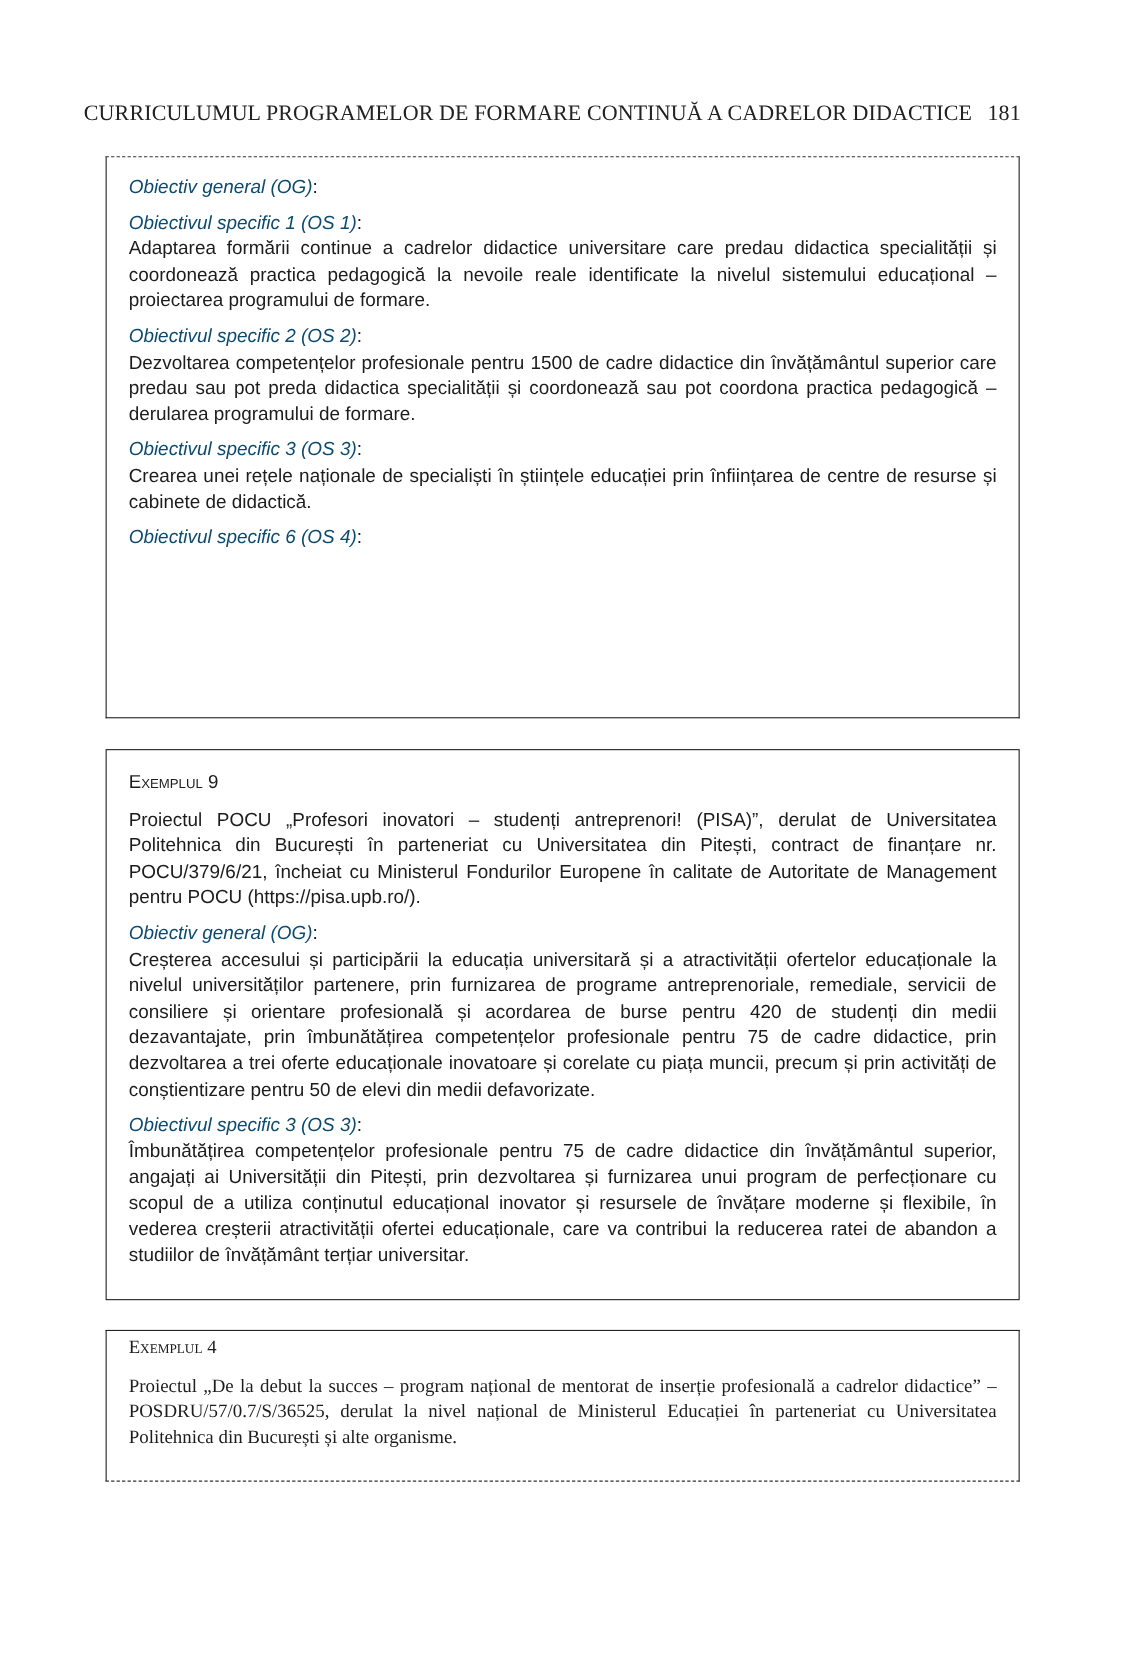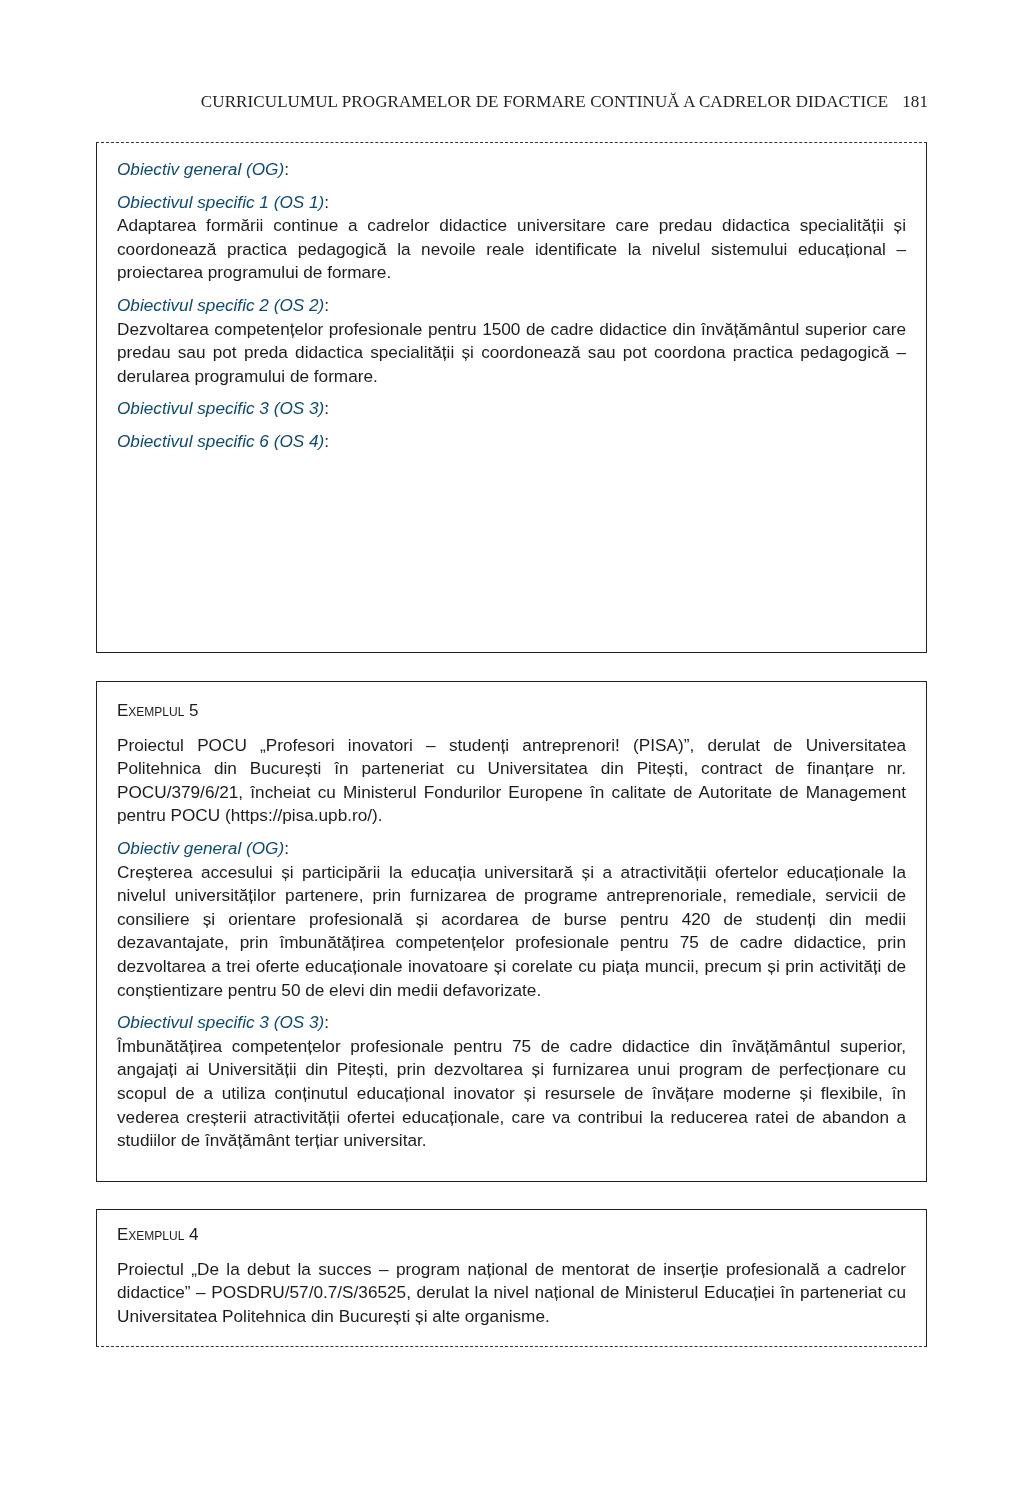--- a/index.html
+++ b/index.html
@@ -1,30 +1,30 @@
 <!DOCTYPE html>
 <html><head>
 <meta charset="utf-8">
 <style>
   html, body { margin: 0; padding: 0; background: #ffffff; }
   body { width: 1024px; height: 1504px; position: relative; overflow: hidden; color: #1a1a1a; }
   .running-head {
     position: absolute; top: 92px; left: 0; width: 928px; text-align: right;
-    font-family: "Liberation Serif", serif; font-size: 17px; letter-spacing: 0.1px; color: #222;
+    font-family: "Liberation Serif", serif; font-size: 20px; letter-spacing: 0.1px; color: #222;
   }
   .running-head .title { margin-right: 14px; }
   .box {
     position: absolute; left: 96px; width: 831px; box-sizing: border-box;
     border: 1.5px solid #222; padding: 14px 20px 12px 20px;
     font-family: "Liberation Sans", sans-serif; font-size: 17.2px; line-height: 23.6px;
     text-align: justify; color: #1c1c1c;
   }
   .box.first { top: 142px; height: 511px; border-top: 1.5px dashed #333; padding-top: 15px; }
   .box.second { top: 681px; height: 501px; padding-top: 17px; }
-  .box.third { top: 1209px; height: 138px; border-bottom: 1.5px dashed #333; padding-top: 13px; }
+  .box.third { top: 1209px; height: 138px; border-bottom: 1.5px dashed #333; padding-top: 3px; font-family: Liberation Serif, serif; }
   .label { font-style: italic; color: #0c4a6e; }
   .para { margin: 0 0 9px 0; }
   .example-title { font-variant: small-caps; margin: 0 0 11px 0; font-size: 17px; }
 </style>
 </head>
 <body>
 
 <div class="running-head">
   <span class="title">CURRICULUMUL PROGRAMELOR DE FORMARE CONTINUĂ A CADRELOR DIDACTICE</span><span>181</span>
 </div>
@@ -36,28 +36,29 @@
   <div class="para">
     <span class="label">Obiectivul specific 1 (OS 1)</span>:<br>
     <span>Adaptarea formării continue a cadrelor didactice universitare care predau didactica specialității și coordonează practica pedagogică la nevoile reale identificate la nivelul sistemului educațional – proiectarea programului de formare.</span>
   </div>
   <div class="para">
     <span class="label">Obiectivul specific 2 (OS 2)</span>:<br>
     <span>Dezvoltarea competențelor profesionale pentru 1500 de cadre didactice din învățământul superior care predau sau pot preda didactica specialității și coordonează sau pot coordona practica pedagogică – derularea programului de formare.</span>
   </div>
   <div class="para">
     <span class="label">Obiectivul specific 3 (OS 3)</span>:<br>
+    <span>Crearea unei rețele naționale de specialiști în științele educației prin înființarea de centre de resurse și cabinete de didactică.</span>
   </div>
   <div class="para">
     <span class="label">Obiectivul specific 6 (OS 4)</span>:<br>
   </div>
 </div>
 
 <div class="box second">
-  <div class="example-title">Exemplul 5</div>
+  <div class="example-title">Exemplul 9</div>
   <div class="para">Proiectul POCU „Profesori inovatori – studenți antreprenori! (PISA)”, derulat de Universitatea Politehnica din București în parteneriat cu Universitatea din Pitești, contract de finanțare nr. POCU/379/6/21, încheiat cu Ministerul Fondurilor Europene în calitate de Autoritate de Management pentru POCU (https://pisa.upb.ro/).</div>
   <div class="para">
     <span class="label">Obiectiv general (OG)</span>:<br>
     <span>Creșterea accesului și participării la educația universitară și a atractivității ofertelor educaționale la nivelul universităților partenere, prin furnizarea de programe antreprenoriale, remediale, servicii de consiliere și orientare profesională și acordarea de burse pentru 420 de studenți din medii dezavantajate, prin îmbunătățirea competențelor profesionale pentru 75 de cadre didactice, prin dezvoltarea a trei oferte educaționale inovatoare și corelate cu piața muncii, precum și prin activități de conștientizare pentru 50 de elevi din medii defavorizate.</span>
   </div>
   <div class="para">
     <span class="label">Obiectivul specific 3 (OS 3)</span>:<br>
     <span>Îmbunătățirea competențelor profesionale pentru 75 de cadre didactice din învățământul superior, angajați ai Universității din Pitești, prin dezvoltarea și furnizarea unui program de perfecționare cu scopul de a utiliza conținutul educațional inovator și resursele de învățare moderne și flexibile, în vederea creșterii atractivității ofertei educaționale, care va contribui la reducerea ratei de abandon a studiilor de învățământ terțiar universitar.</span>
   </div>
 </div>

